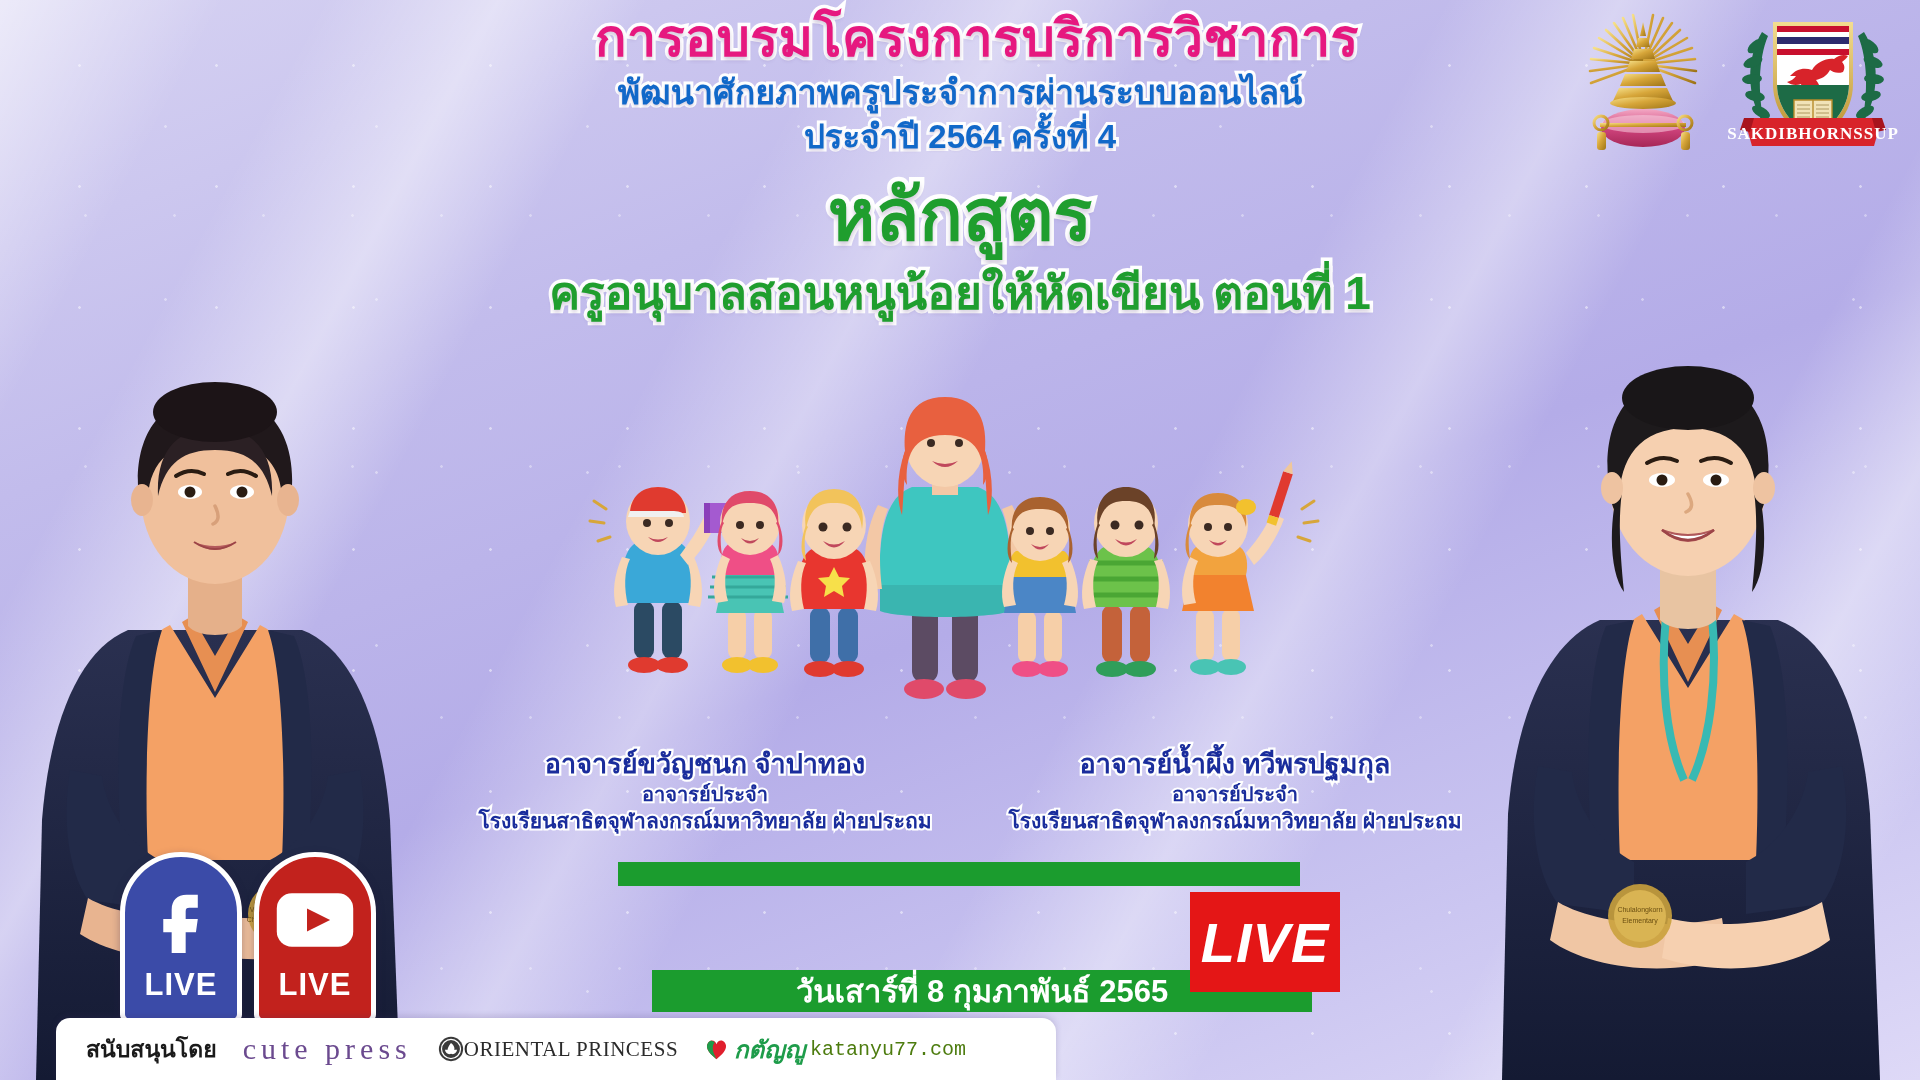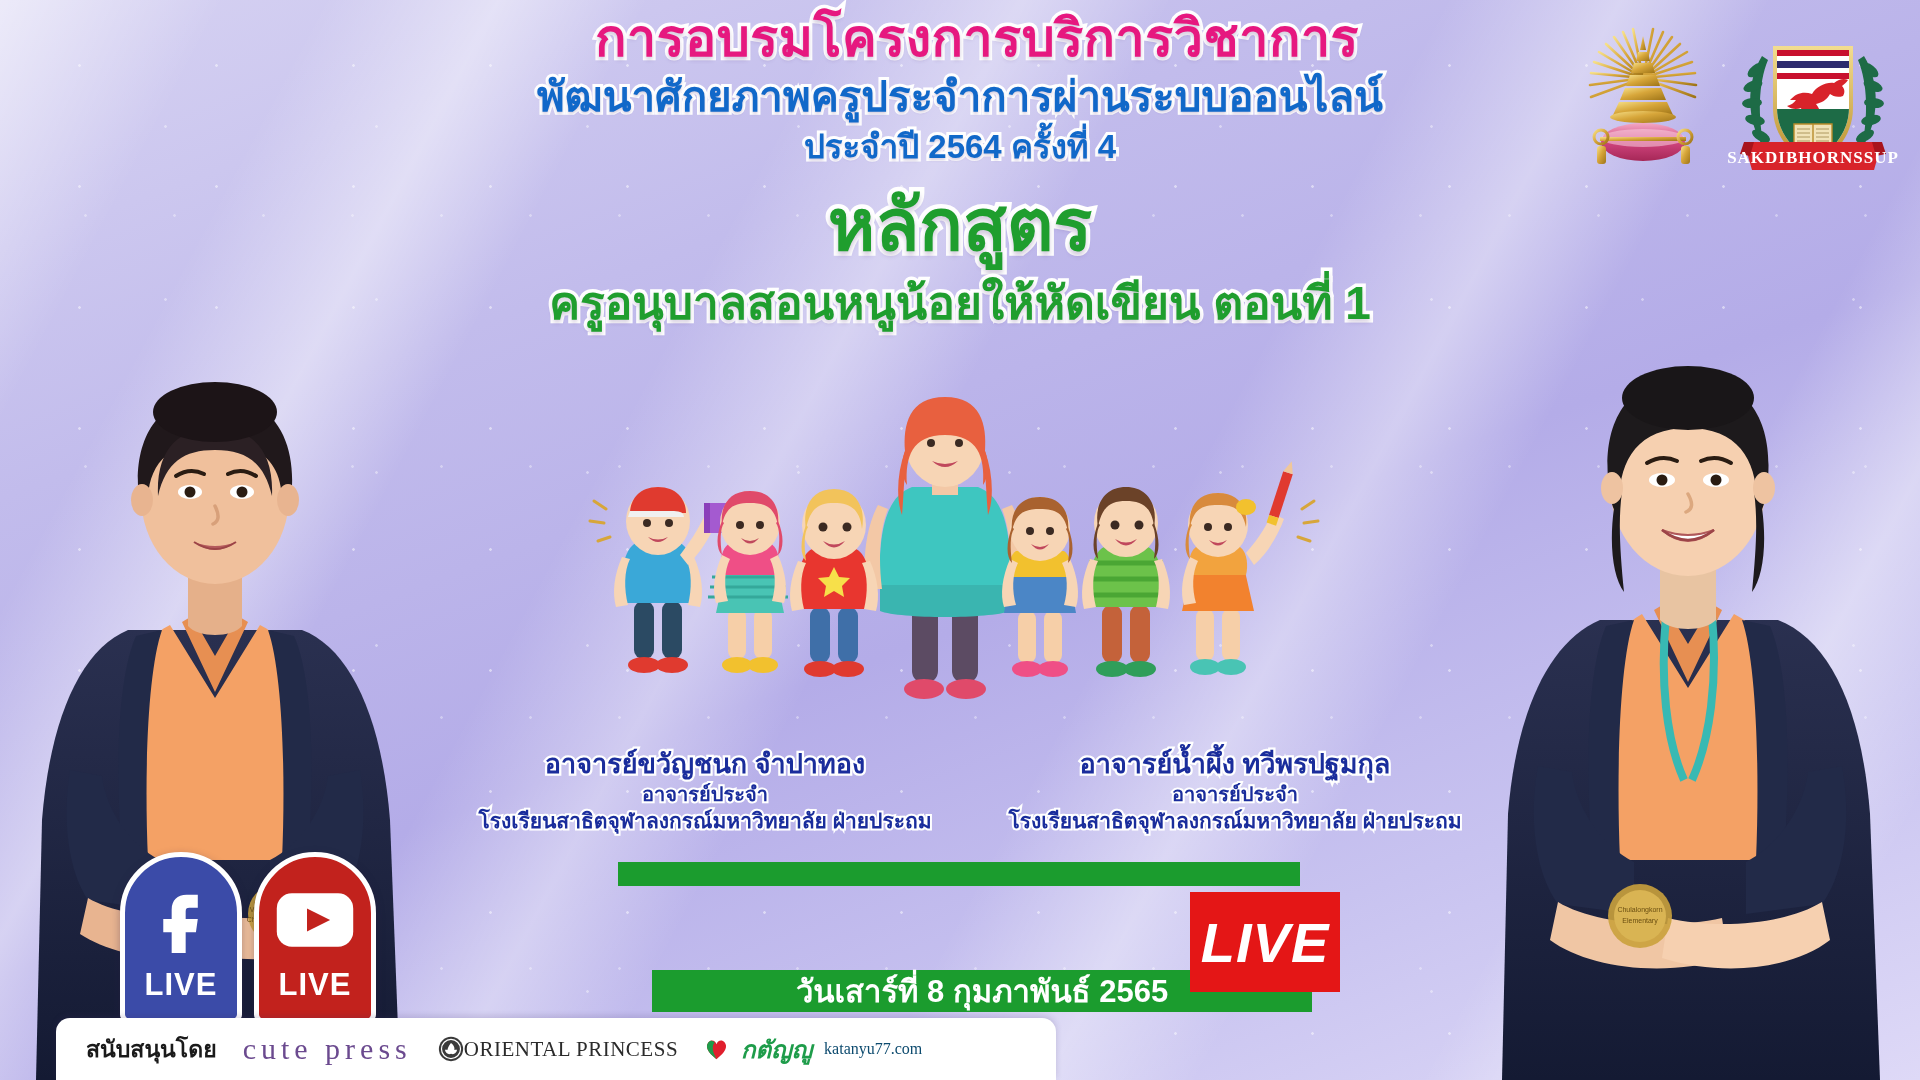--- a/index.html
+++ b/index.html
@@ -28,21 +28,21 @@
   
   .header{position:absolute;left:0;right:0;top:8px;text-align:center;z-index:6;}
   .t-main{
     font-size:52px;font-weight:bold;line-height:1.18;color:#e6187f;
     letter-spacing:.5px;
     -webkit-text-stroke:7px #ffffff; paint-order:stroke fill;
     text-shadow:0 3px 4px rgba(90,60,130,.28);
     padding-left:34px;
   }
   .t-sub{
-    font-size:42px;font-weight:bold;line-height:1.25;color:#1168c9;
+    font-size:34px;font-weight:bold;line-height:1.25;color:#1168c9;
     margin-top:2px;
     -webkit-text-stroke:6px #ffffff; paint-order:stroke fill;
     text-shadow:0 2px 3px rgba(90,60,130,.25);
   }
   .t-year{
     font-size:33px;font-weight:bold;line-height:1.25;color:#1168c9;margin-top:2px;
     -webkit-text-stroke:6px #ffffff; paint-order:stroke fill;
     text-shadow:0 2px 3px rgba(90,60,130,.25);
   }
   .t-curriculum{
@@ -50,21 +50,21 @@
     -webkit-text-stroke:9px #ffffff; paint-order:stroke fill;
     text-shadow:0 4px 5px rgba(90,60,130,.28);
   }
   .t-course{
     font-size:46px;font-weight:bold;line-height:1.2;color:#1f9e2e;margin-top:10px;
     -webkit-text-stroke:7px #ffffff; paint-order:stroke fill;
     text-shadow:0 3px 4px rgba(90,60,130,.25);
   }
 
   
-  .logos{position:absolute;right:22px;top:14px;display:flex;gap:30px;align-items:flex-end;z-index:8;}
+  .logos{position:absolute;right:22px;top:0;display:flex;gap:30px;align-items:flex-start;z-index:8;}
   .logo-chula{width:110px;height:175px;position:relative;}
   .logo-sakdi{width:170px;height:165px;position:relative;}
 
   
   .person{position:absolute;bottom:0;z-index:5;}
   .person-left{left:10px;width:420px;height:780px;}
   .person-right{right:10px;width:440px;height:800px;}
 
   
   .kids{position:absolute;left:560px;top:395px;width:790px;height:330px;z-index:4;}
@@ -122,23 +122,23 @@
   .sponsors{
     position:absolute;left:56px;bottom:0;width:1000px;height:62px;
     background:#ffffff;border-radius:14px 14px 0 0;
     display:flex;align-items:center;gap:26px;padding:0 30px;box-sizing:border-box;z-index:10;
     box-shadow:0 -2px 6px rgba(60,45,100,.18);
   }
   .sp-label{font-size:23px;font-weight:bold;color:#1a1a1a;white-space:nowrap;}
   .sp-cute{font-size:30px;color:#6b4a8f;letter-spacing:5px;font-family:"Liberation Serif","DejaVu Serif",serif;white-space:nowrap;}
   .sp-op{display:flex;align-items:center;}
   .sp-op-text{font-size:21px;color:#2b2b2b;letter-spacing:.5px;font-family:"Liberation Serif","DejaVu Serif",serif;white-space:nowrap;}
-  .sp-kat{display:flex;align-items:center;gap:12px;}
+  .sp-kat{display:flex;align-items:center;gap:5px;}
   .sp-kat-thai{font-size:24px;font-weight:bold;color:#1e9c4a;font-style:italic;white-space:nowrap;}
-  .sp-kat-url{font-size:16px;color:#0c4a6e;font-family:Liberation Serif, serif;white-space:nowrap;}
+  .sp-kat-url{font-size:20px;color:#4d7c0f;font-family:Liberation Mono, monospace;white-space:nowrap;}
 </style>
 </head>
 <body>
 
 <div class="poster">
   <div class="speckle"></div>
 
   <div class="logos">
     <div class="logo-chula">
       <svg viewBox="0 0 110 175" width="110" height="175">

